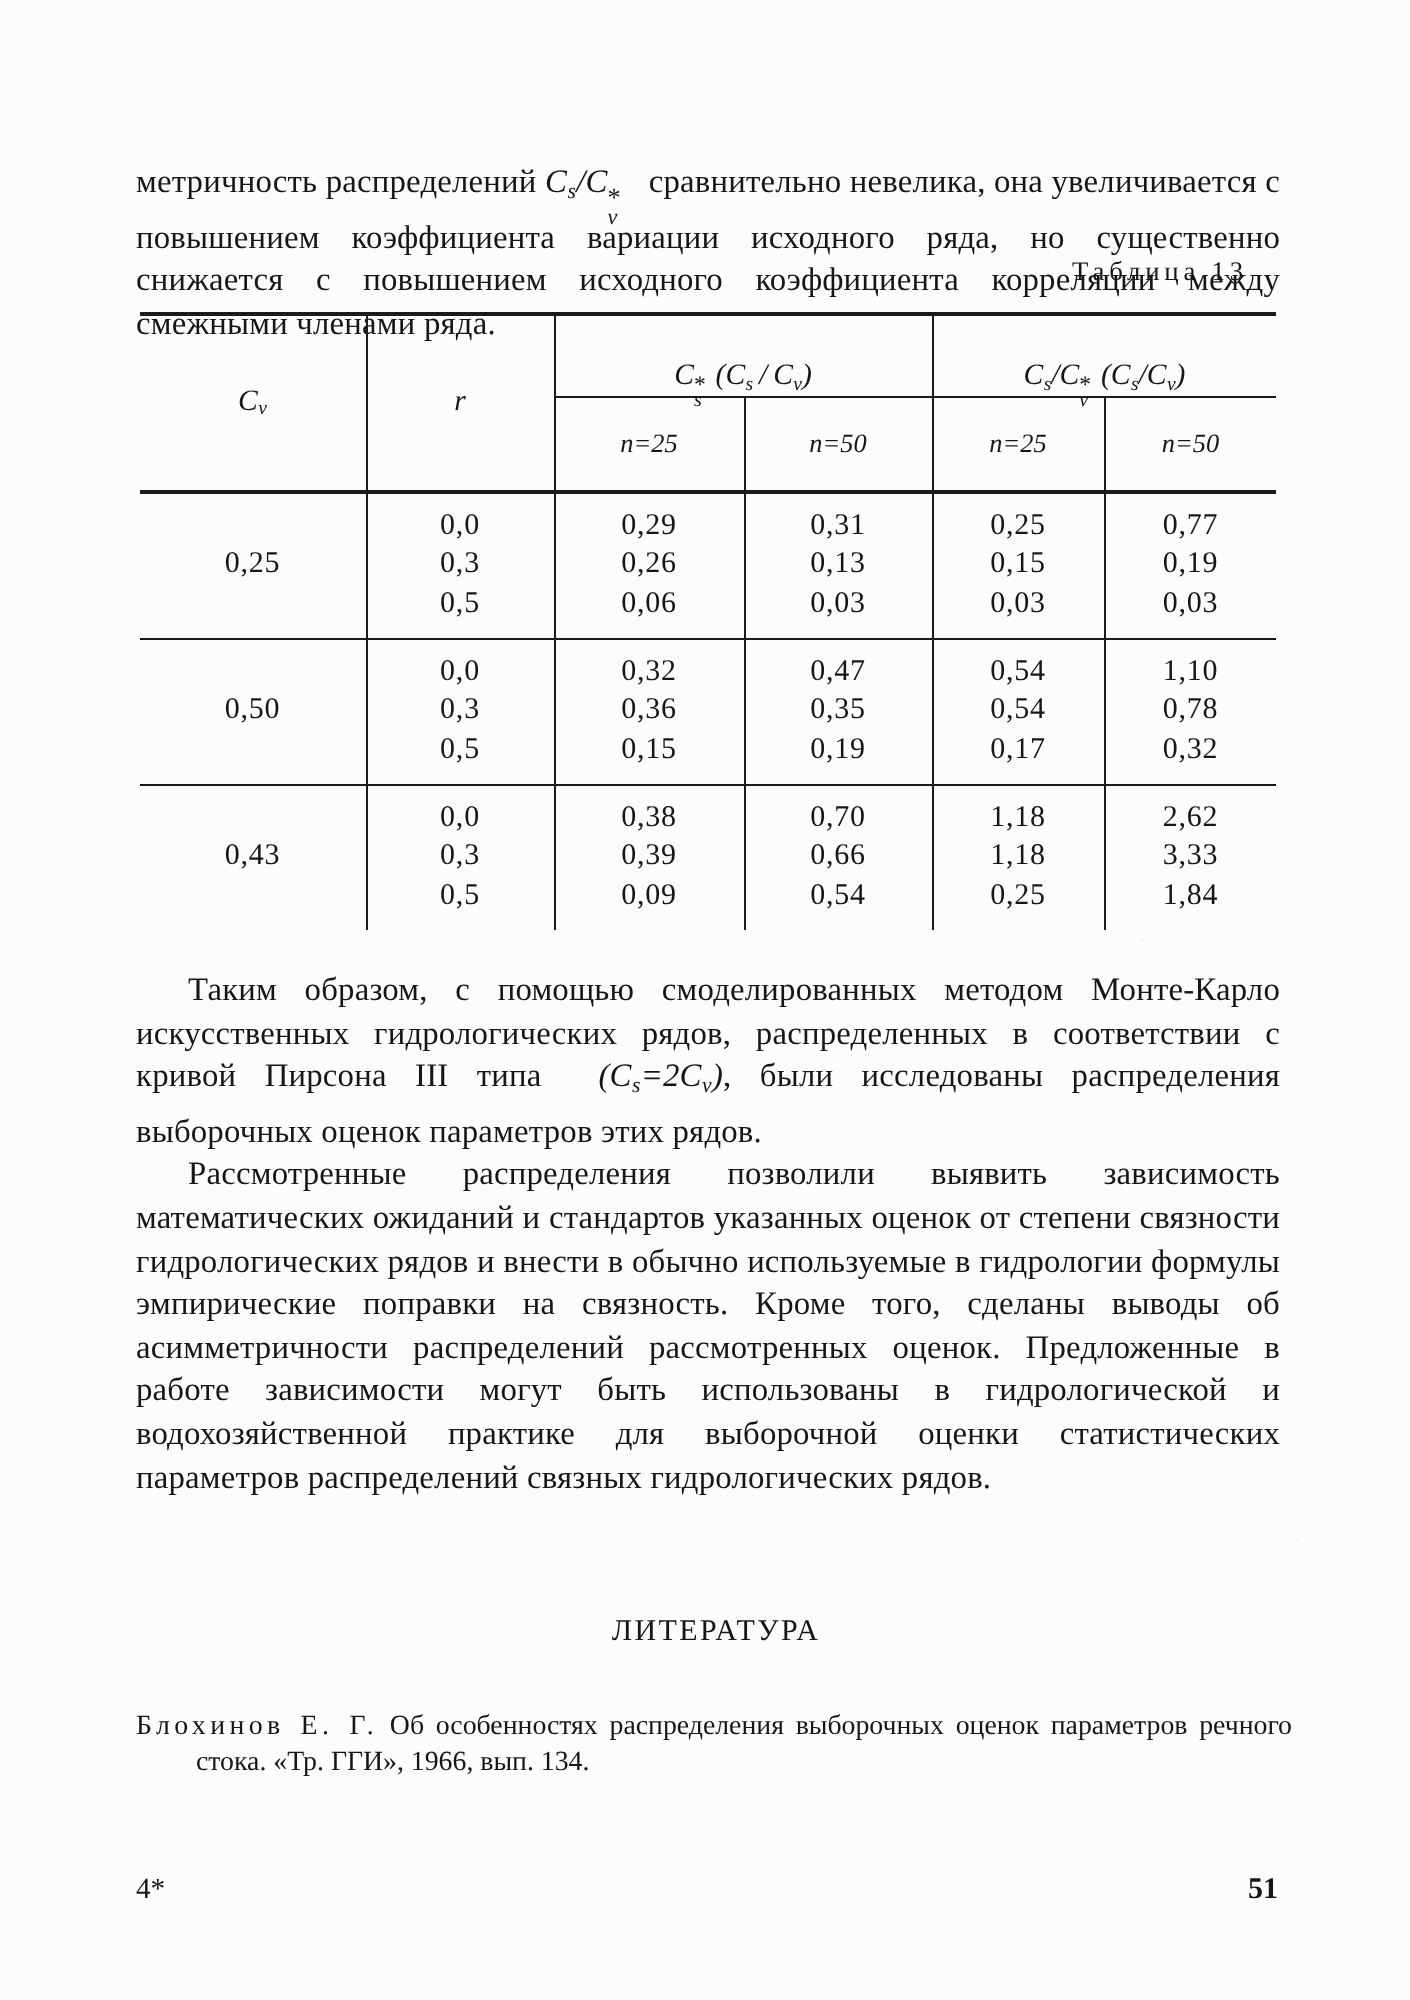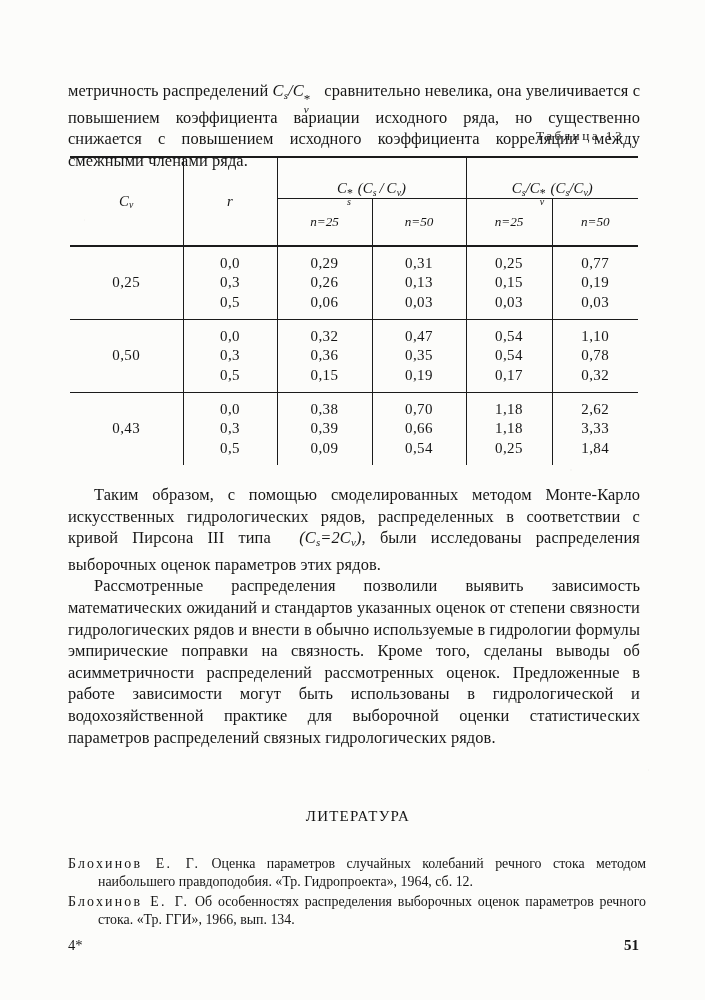--- a/index.html
+++ b/index.html
@@ -356,19 +356,18 @@
   </div>
 
   <div class="body-after">
     <p class="para indent"><span>Таким образом, с помощью смоделированных методом Монте-Карло искусственных гидрологических рядов, распределенных в соответствии с кривой Пирсона III типа</span>&nbsp; <span class="mi">(<i>C</i><sub>s</sub>=2<i>C</i><sub>v</sub>)</span><span>, были исследованы распределения выборочных оценок параметров этих рядов.</span></p>
     <p class="para indent">Рассмотренные распределения позволили выявить зависимость математических ожиданий и стандартов указанных оценок от степени связности гидрологических рядов и внести в обычно используемые в гидрологии формулы эмпирические поправки на связность. Кроме того, сделаны выводы об асимметричности распределений рассмотренных оценок. Предложенные в работе зависимости могут быть использованы в гидрологической и водохозяйственной практике для выборочной оценки статистических параметров распределений связных гидрологических рядов.</p>
   </div>
 
   <div class="lit-head">ЛИТЕРАТУРА</div>
 
   <div class="refs">
-    <p class="ref"><span class="auth">Блохинов Е. Г.</span><span> Оценка параметров случайных колебаний речного стока методом наибольшего правдоподобия. «Тр. Гидропроекта», 1964, сб. 12.</span></p>
     <p class="ref"><span class="auth">Блохинов Е. Г.</span><span> Об особенностях распределения выборочных оценок параметров речного стока. «Тр. ГГИ», 1966, вып. 134.</span></p>
   </div>
 
   <div class="foot-left">4*</div>
   <div class="foot-right">51</div>
 </div>
 
 </body></html>

